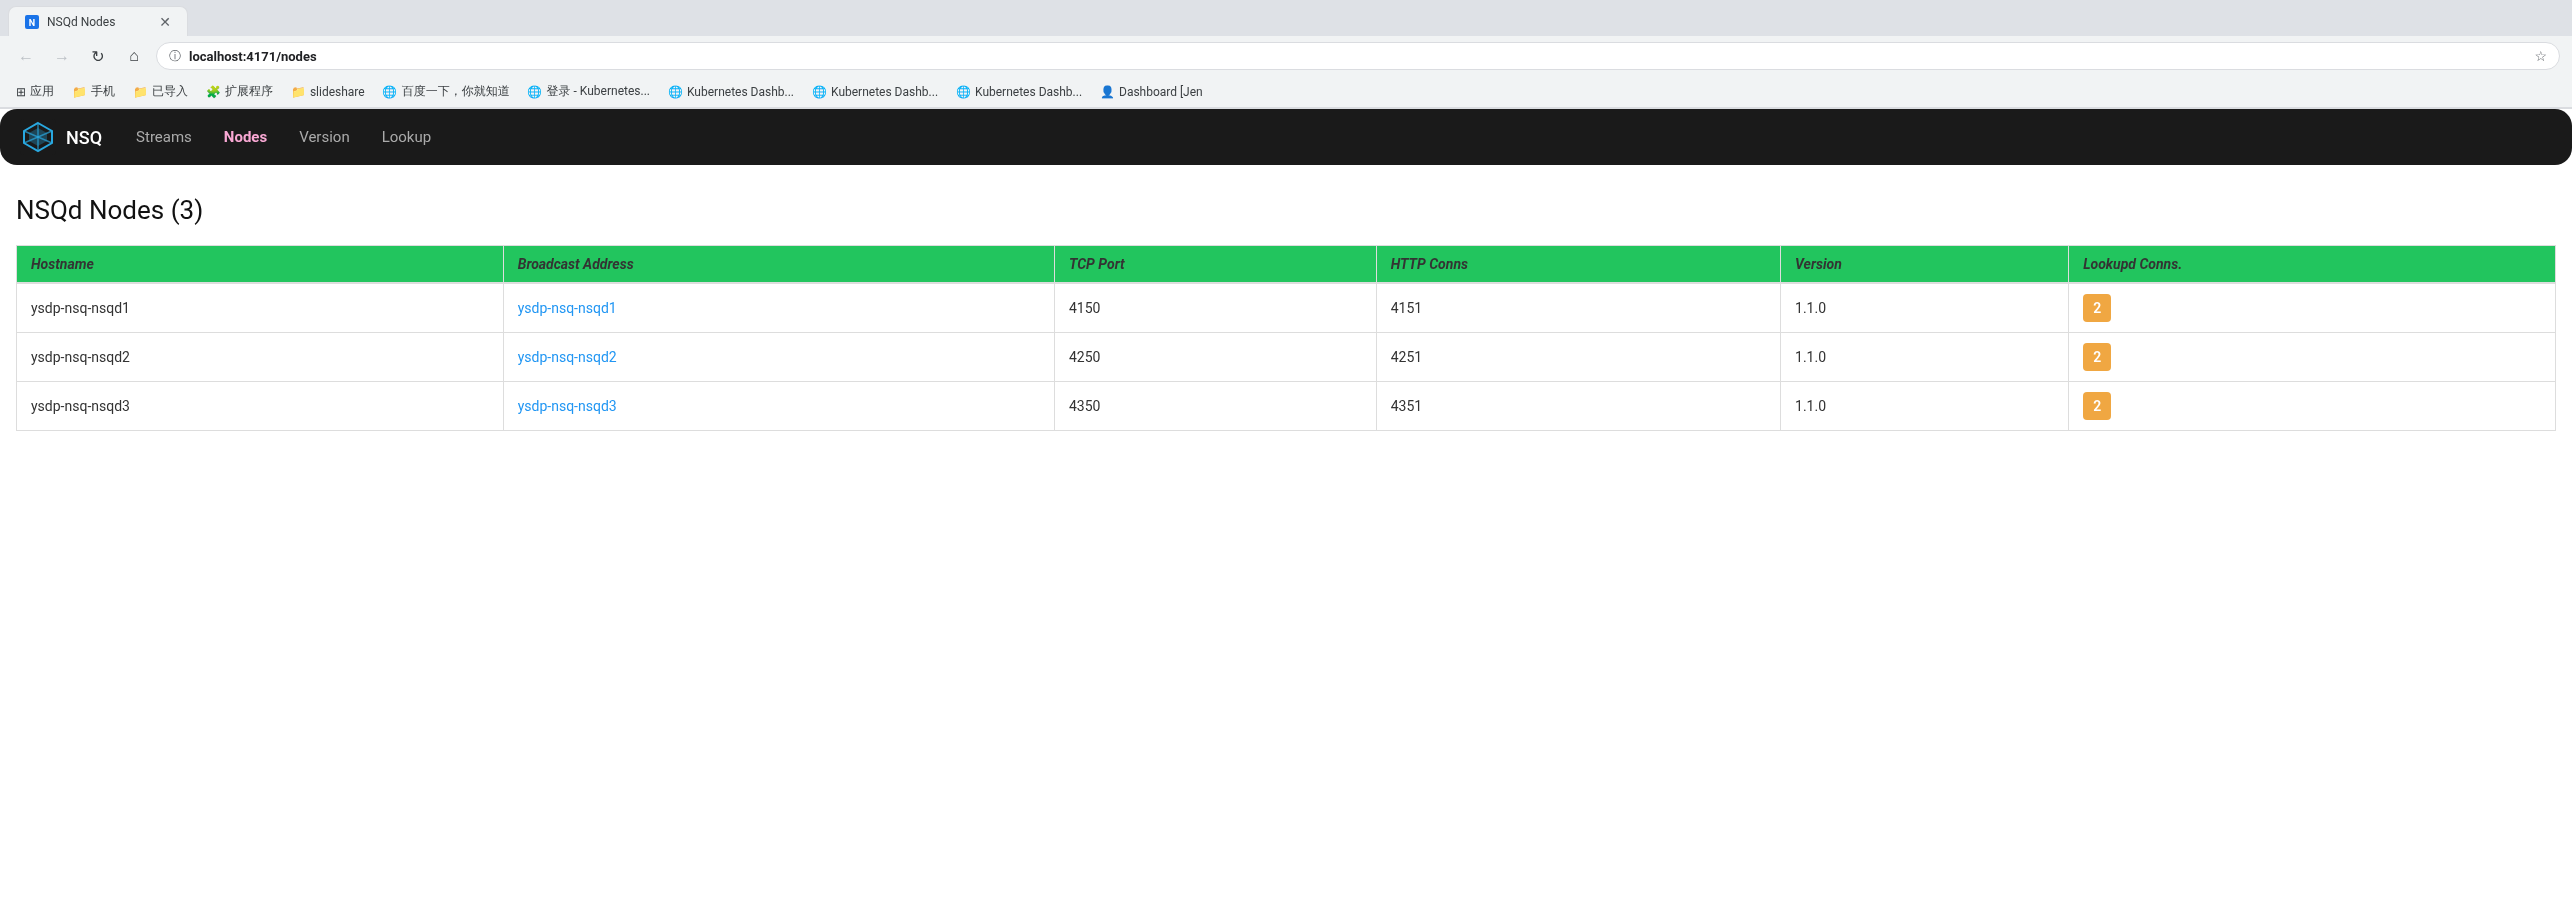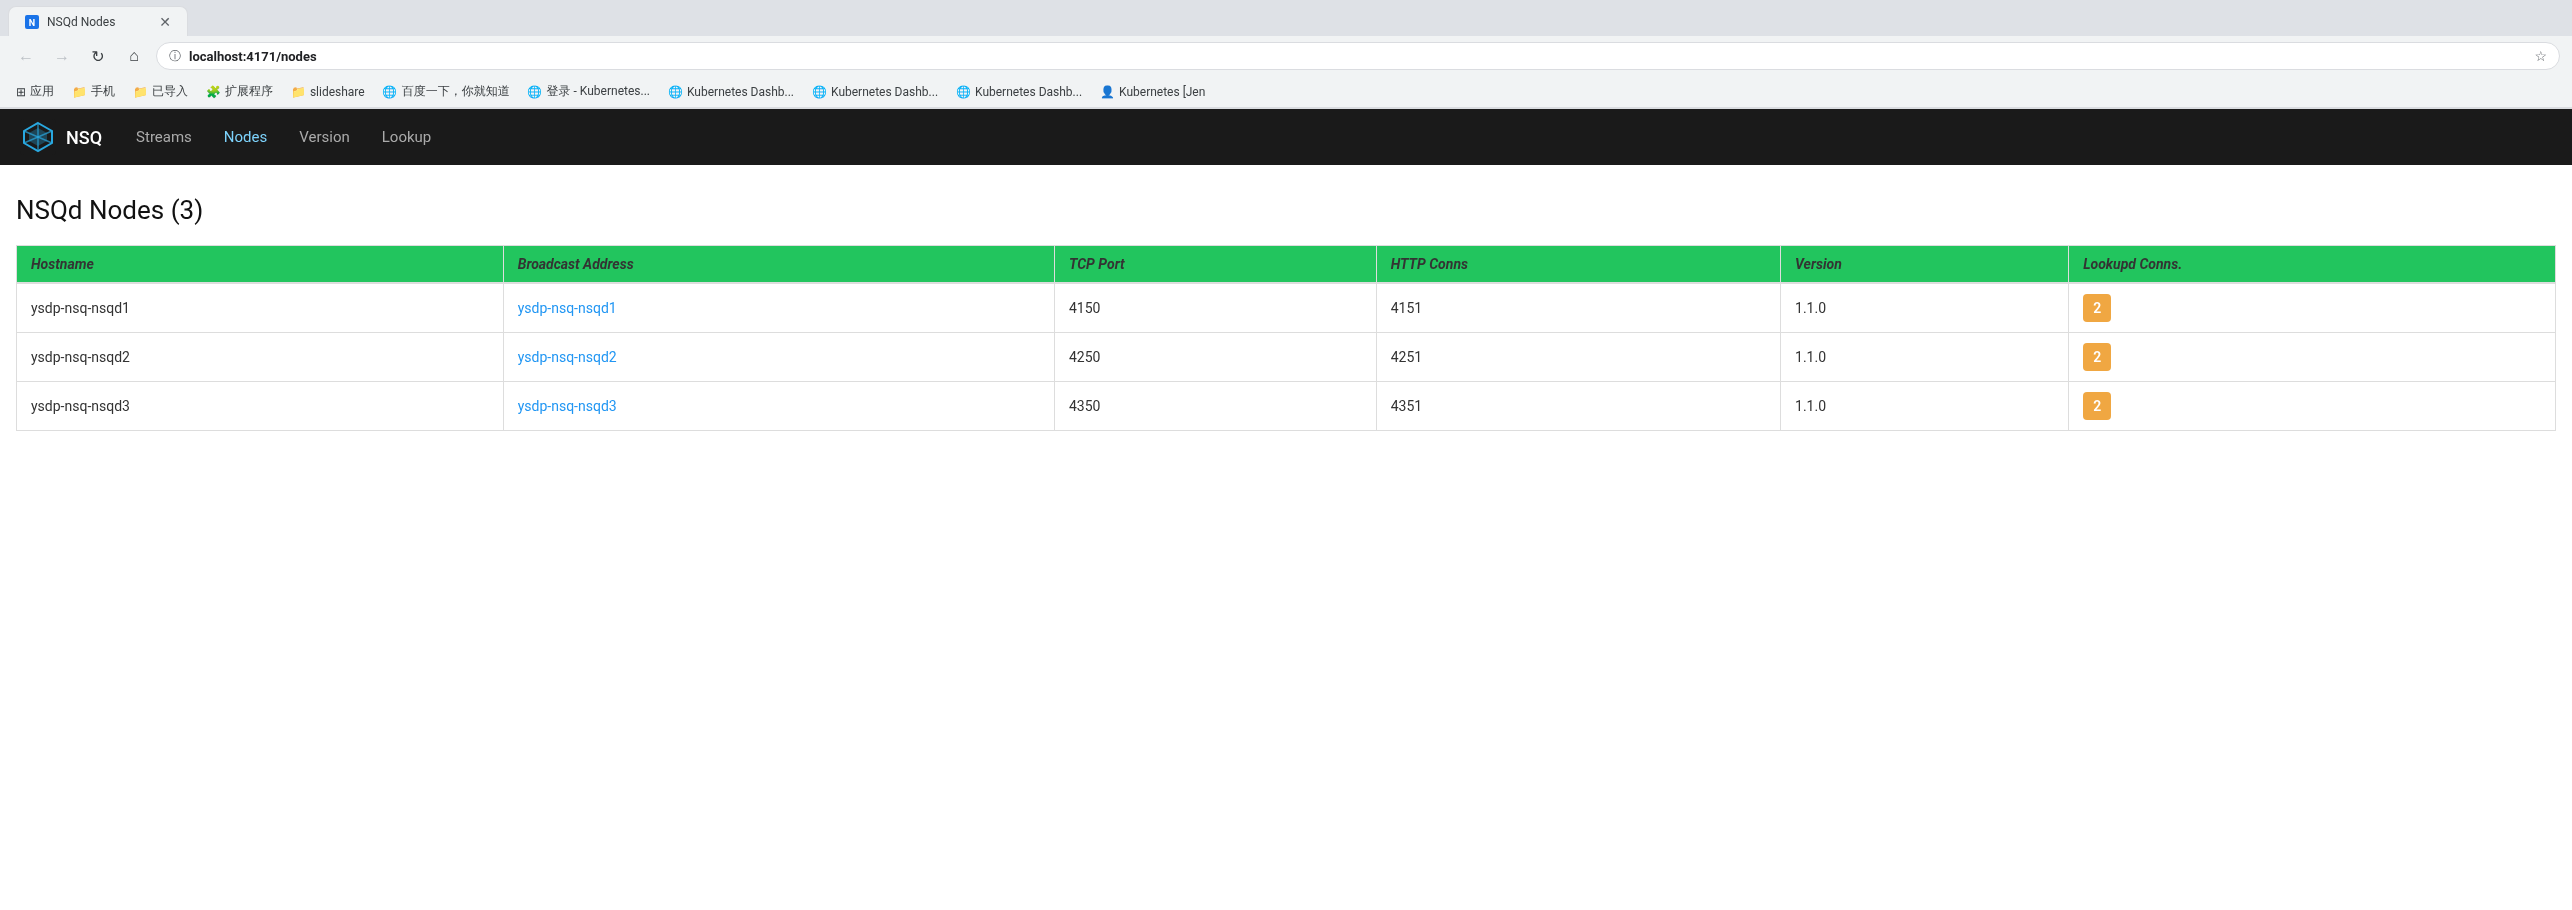--- a/index.html
+++ b/index.html
@@ -152,20 +152,21 @@
     }
 
     
     .nsq-navbar {
       background: #1a1a1a;
       height: 56px;
       display: flex;
       align-items: center;
       padding: 0 20px;
       gap: 0;
+      border-radius: 17px;
     }
 
     .nsq-logo {
       display: flex;
       align-items: center;
       gap: 10px;
       margin-right: 20px;
     }
 
     .nsq-logo-icon {
@@ -188,22 +189,22 @@
     .nsq-nav-item {
       color: #aaa;
       padding: 8px 14px;
       border-radius: 4px;
       cursor: pointer;
       font-size: 15px;
       text-decoration: none;
     }
 
     .nsq-nav-item.active {
-      color: #7dd3fc;
-      font-weight: 400;
+      color: #f9a8d4;
+      font-weight: 700;
     }
 
     
     .main-content {
       padding: 30px 16px;
     }
 
     .page-title {
       font-size: 26px;
       font-weight: 400;
@@ -346,21 +347,21 @@
     <div class="bookmark-item">
       <span class="bookmark-icon">🌐</span>
       <span>Kubernetes Dashb...</span>
     </div>
     <div class="bookmark-item">
       <span class="bookmark-icon">🌐</span>
       <span>Kubernetes Dashb...</span>
     </div>
     <div class="bookmark-item">
       <span class="bookmark-icon">👤</span>
-      <span>Kubernetes [Jen</span>
+      <span>Dashboard [Jen</span>
     </div>
   </div>
 </div>
 
 <nav class="nsq-navbar">
   <div class="nsq-logo">
     <svg class="nsq-logo-icon" viewBox="0 0 36 36" fill="none" xmlns="http://www.w3.org/2000/svg">
       <rect width="36" height="36" rx="4" fill="#1a1a1a"></rect>
 
       <polygon points="18,4 32,12 32,24 18,32 4,24 4,12" fill="none" stroke="#29A8E0" stroke-width="2"></polygon>

